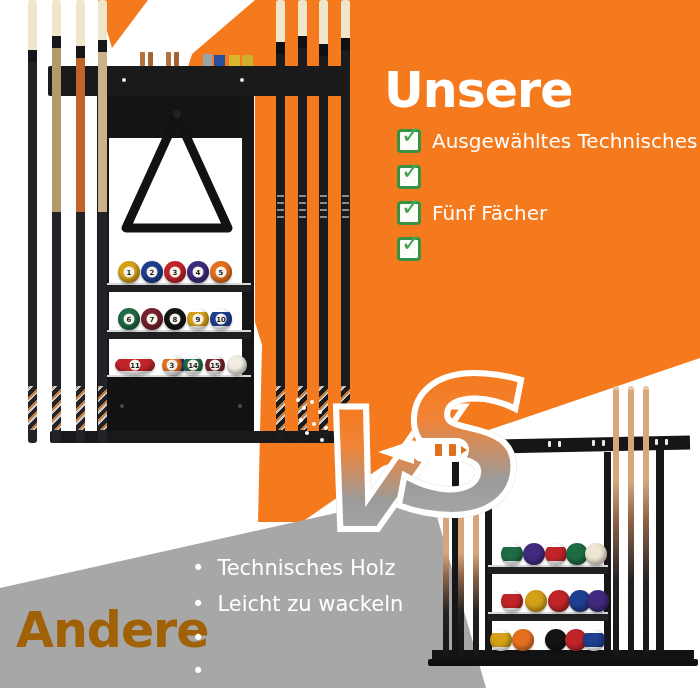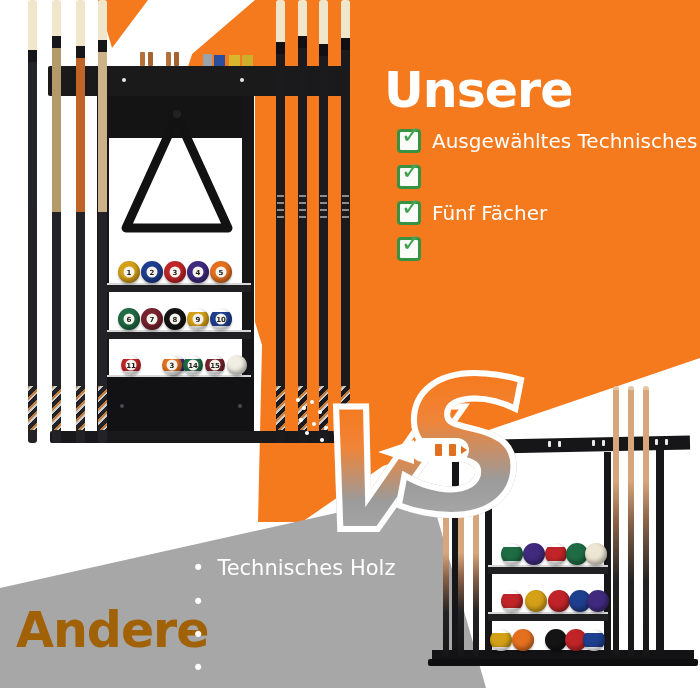--- a/index.html
+++ b/index.html
@@ -153,21 +153,21 @@
         </div>
         <div class="ball" style="left: 164px; top: 308px; width: 22px; height: 22px; background: rgb(20, 20, 20);">
           <span class="badge">8</span>
         </div>
         <div class="ball" style="left: 187px; top: 308px; width: 22px; height: 22px; background: linear-gradient(rgb(255, 255, 255) 0px, rgb(255, 255, 255) 4px, rgb(212, 160, 23) 4px, rgb(212, 160, 23) 18px, rgb(255, 255, 255) 18px);">
           <span class="badge">9</span>
         </div>
         <div class="ball" style="left: 210px; top: 308px; width: 22px; height: 22px; background: linear-gradient(rgb(255, 255, 255) 0px, rgb(255, 255, 255) 4px, rgb(30, 62, 142) 4px, rgb(30, 62, 142) 18px, rgb(255, 255, 255) 18px);">
           <span class="badge">10</span>
         </div>
-        <div class="ball" style="left: 121px; top: 355px; width: 20px; height: 20px; background: linear-gradient(rgb(255, 255, 255) 0px, rgb(255, 255, 255) 4px, rgb(192, 36, 40) 4px, rgb(192, 36, 40) 16px, rgb(255, 255, 255) 16px);">
+        <div class="ball" style="left: 115px; top: 355px; width: 40px; height: 20px; background: linear-gradient(rgb(255, 255, 255) 0px, rgb(255, 255, 255) 4px, rgb(192, 36, 40) 4px, rgb(192, 36, 40) 16px, rgb(255, 255, 255) 16px);">
           <span class="badge">11</span>
         </div>
         <div class="ball" style="left: 126px; top: 355px; width: 20px; height: 20px; background: linear-gradient(rgb(255, 255, 255) 0px, rgb(255, 255, 255) 4px, rgb(63, 42, 126) 4px, rgb(63, 42, 126) 16px, rgb(255, 255, 255) 16px); margin-left: 40px;">
           <span class="badge">12</span>
         </div>
         <div class="ball" style="left: 162px; top: 355px; width: 20px; height: 20px; background: linear-gradient(rgb(255, 255, 255) 0px, rgb(255, 255, 255) 4px, rgb(228, 112, 31) 4px, rgb(228, 112, 31) 16px, rgb(255, 255, 255) 16px);">
           <span class="badge">3</span>
         </div>
         <div class="ball" style="left: 183px; top: 355px; width: 20px; height: 20px; background: linear-gradient(rgb(255, 255, 255) 0px, rgb(255, 255, 255) 4px, rgb(30, 107, 68) 4px, rgb(30, 107, 68) 16px, rgb(255, 255, 255) 16px);">
           <span class="badge">14</span>
@@ -262,20 +262,21 @@
     </div>
 
   <div class="h-other">Andere</div>
   <div class="other-list" id="other-list">
       <div class="other-item">
         <span class="dot">•</span>
         <span>Technisches Holz</span>
       </div>
       <div class="other-item">
         <span class="dot">•</span>
+        <span>Leicht zu wackeln</span>
       </div>
       <div class="other-item">
         <span class="dot">•</span>
       </div>
       <div class="other-item">
         <span class="dot">•</span>
       </div>
     </div>
 
 </div>

